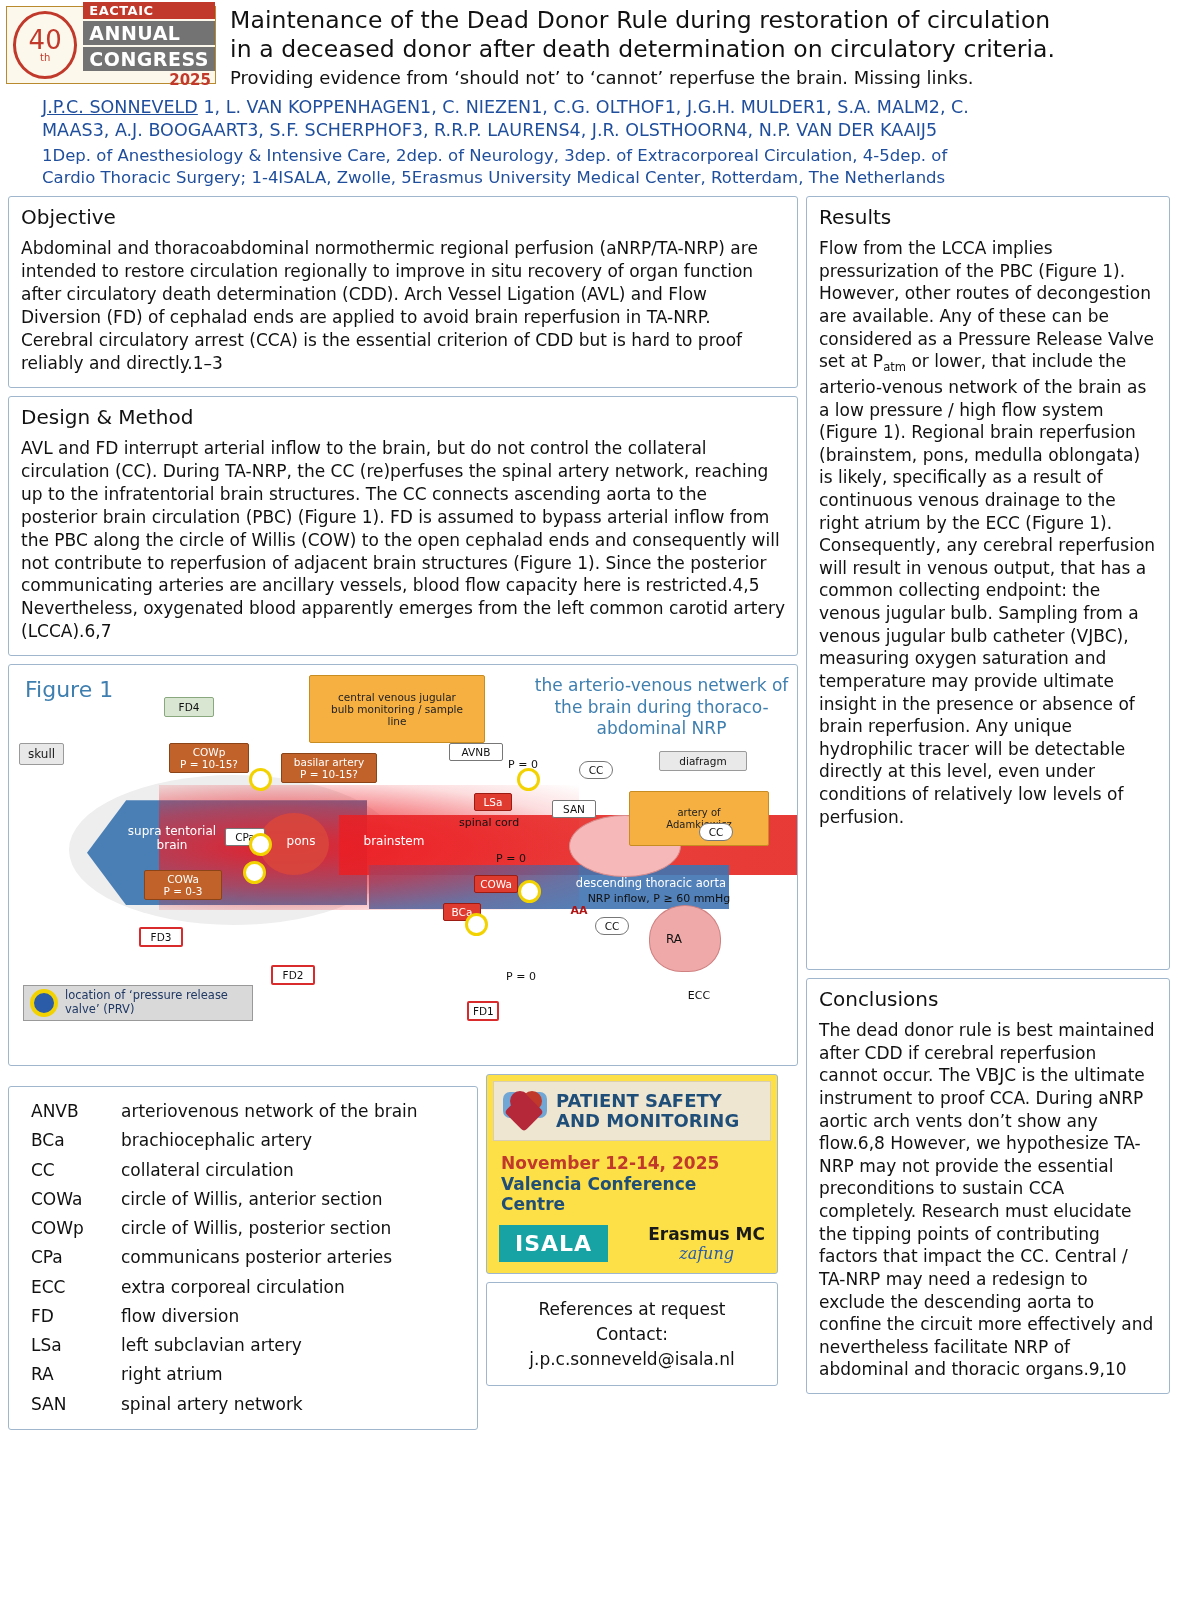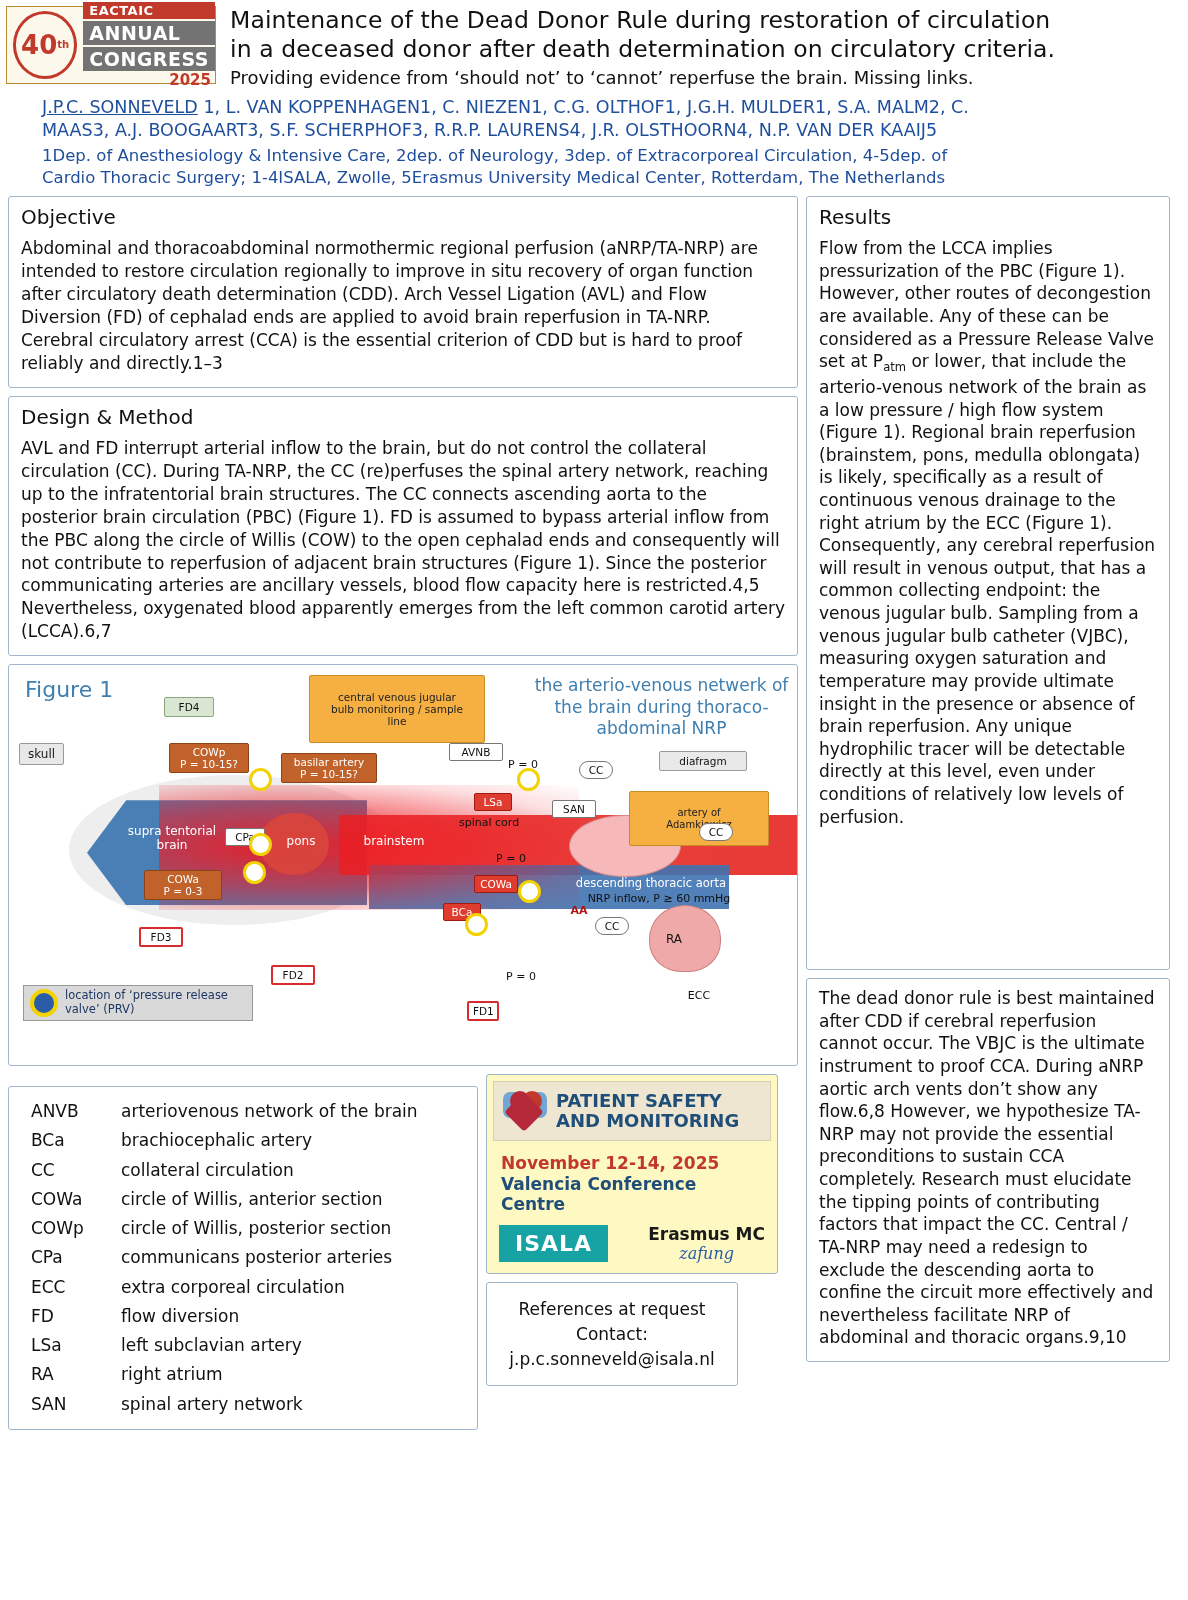--- a/index.html
+++ b/index.html
@@ -17,22 +17,22 @@
   .header{display:flex;align-items:flex-start;padding:6px 10px 0 6px;}
   .congress-logo{
     width:210px;height:78px;flex:0 0 210px;
     border:1px solid #b98a2e;background:#fdf8ec;
     position:relative;display:flex;align-items:center;
     box-sizing:border-box;
   }
   .logo-circle{
     width:62px;height:62px;border-radius:50%;
     border:3px solid #c0392b;margin-left:6px;
-    display:flex;flex-direction:row;align-items:center;justify-content:center;
-    color:#c0392b;font-weight:bold;line-height:1;
+    display:flex;flex-direction:column;align-items:center;justify-content:center;
+    color:#c0392b;font-weight:normal;line-height:1;
   }
   .logo-circle .num{font-size:26px;}
   .logo-circle .th{font-size:10px;}
   .logo-right{margin-left:6px;display:flex;flex-direction:column;justify-content:center;}
   .logo-eactaic{background:#c0392b;color:#fff;font-size:13px;font-weight:bold;padding:1px 6px;letter-spacing:.5px;}
   .logo-annual{background:#737373;color:#fff;font-size:19px;font-weight:bold;padding:1px 6px;margin-top:2px;letter-spacing:.5px;}
   .logo-year{color:#c0392b;font-size:15px;font-weight:bold;text-align:right;padding-right:4px;}
 
   .titles{flex:1;padding-left:14px;}
   .title-main{font-size:23.5px;line-height:1.22;color:#111;letter-spacing:.1px;}
@@ -81,38 +81,38 @@
   .legend-prv{position:absolute;left:14px;top:320px;width:230px;height:36px;background:#d9d9d9;border:1px solid #999;display:flex;align-items:center;padding:0 6px;box-sizing:border-box;}
   .legend-prv .ring{width:20px;height:20px;border:4px solid #f2d200;border-radius:50%;background:#2b5ca8;flex:0 0 20px;}
   .legend-prv .txt{font-size:11.5px;color:#1f3864;margin-left:7px;line-height:1.2;}
 
   
   .abbr-box{border:1px solid #9fb6cd;border-radius:3px;padding:10px 12px;background:#fff;width:470px;box-sizing:border-box;margin-top:12px;}
   .abbr-row{display:flex;font-size:17px;line-height:1.72;color:#111;}
   .abbr-key{width:100px;flex:0 0 100px;padding-left:10px;box-sizing:border-box;}
 
   
-  .promo-box{border:1px solid #9fb6cd;border-radius:3px;background:#fef9c3;padding:6px;width:292px;box-sizing:border-box;}
+  .promo-box{border:1px solid #9fb6cd;border-radius:3px;background:#fde047;padding:6px;width:292px;box-sizing:border-box;}
   .promo-banner{background:#efe6d2;border:1px solid #d9cdb2;padding:6px 8px;display:flex;align-items:center;gap:8px;}
   .heart{width:46px;height:46px;flex:0 0 46px;position:relative;}
   .heart .h1{position:absolute;left:8px;top:10px;width:28px;height:28px;background:#b4283a;transform:rotate(-45deg);border-radius:4px;}
   .heart .h2{position:absolute;left:8px;top:3px;width:20px;height:20px;background:#b4283a;border-radius:50%;}
   .heart .h3{position:absolute;left:20px;top:3px;width:20px;height:20px;background:#c0392b;border-radius:50%;}
   .heart .lungL{position:absolute;left:1px;top:4px;width:14px;height:26px;background:#5b9bd5;border-radius:10px 4px 10px 10px;opacity:.85;}
   .heart .lungR{position:absolute;left:31px;top:4px;width:14px;height:26px;background:#5b9bd5;border-radius:4px 10px 10px 10px;opacity:.85;}
   .promo-t1{color:#1f4e79;font-weight:bold;font-size:18px;line-height:1.1;}
   .promo-dates{color:#c0392b;font-weight:bold;font-size:17px;margin-top:6px;line-height:1.2;}
   .promo-venue{color:#1f4e79;font-weight:bold;font-size:17px;line-height:1.2;}
   .logos-row{display:flex;align-items:center;justify-content:space-between;margin-top:10px;padding:0 6px 4px 6px;}
   .isala{background:#17a3a3;color:#fff;font-weight:bold;font-size:22px;padding:6px 16px;letter-spacing:1px;}
   .erasmus{text-align:center;color:#1a1a1a;}
   .erasmus .e1{font-weight:bold;font-size:17px;}
   .erasmus .e2{font-size:16px;color:#2b5ca8;font-style:italic;font-family:"DejaVu Serif", serif;}
 
-  .refs-box{border:1px solid #9fb6cd;border-radius:3px;background:#fff;padding:14px 6px;width:252px;box-sizing:border-box;text-align:center;font-size:17px;line-height:1.45;color:#111;}
+  .refs-box{border:1px solid #9fb6cd;border-radius:3px;background:#fff;padding:14px 6px;width:292px;box-sizing:border-box;text-align:center;font-size:17px;line-height:1.45;color:#111;}
 
   .bottom-row{display:flex;gap:8px;margin-top:8px;align-items:flex-start;}
   .bottom-right-col{display:flex;flex-direction:column;gap:8px;}
 </style>
 </head>
 <body>
 
 <div class="poster">
 
   <div class="header">
@@ -313,17 +313,18 @@
         </div>
       </div>
     </div>
 
     <div class="col-right">
       <div class="box" style="min-height:752px;">
         <h2>Results</h2>
         <p><span>Flow from the LCCA implies pressurization of the PBC (Figure 1). However, other routes of decongestion are available. Any of these can be considered as a Pressure Release Valve set at P</span><sub>atm</sub><span> or lower, that include the arterio-venous network of the brain as a low pressure / high flow system (Figure 1). Regional brain reperfusion (brainstem, pons, medulla oblongata) is likely, specifically as a result of continuous venous drainage to the right atrium by the ECC (Figure 1). Consequently, any cerebral reperfusion will result in venous output, that has a common collecting endpoint: the venous jugular bulb. Sampling from a venous jugular bulb catheter (VJBC), measuring oxygen saturation and temperature may provide ultimate insight in the presence or absence of brain reperfusion. Any unique hydrophilic tracer will be detectable directly at this level, even under conditions of relatively low levels of perfusion.</span></p>
       </div>
       <div class="box">
+        <h2>Conclusions</h2>
         <p>The dead donor rule is best maintained after CDD if cerebral reperfusion cannot occur. The VBJC is the ultimate instrument to proof CCA. During aNRP aortic arch vents don’t show any flow.6,8 However, we hypothesize TA-NRP may not provide the essential preconditions to sustain CCA completely. Research must elucidate the tipping points of contributing factors that impact the CC. Central / TA-NRP may need a redesign to exclude the descending aorta to confine the circuit more effectively and nevertheless facilitate NRP of abdominal and thoracic organs.9,10</p>
       </div>
     </div>
   </div>
 </div>
 
 </body></html>

